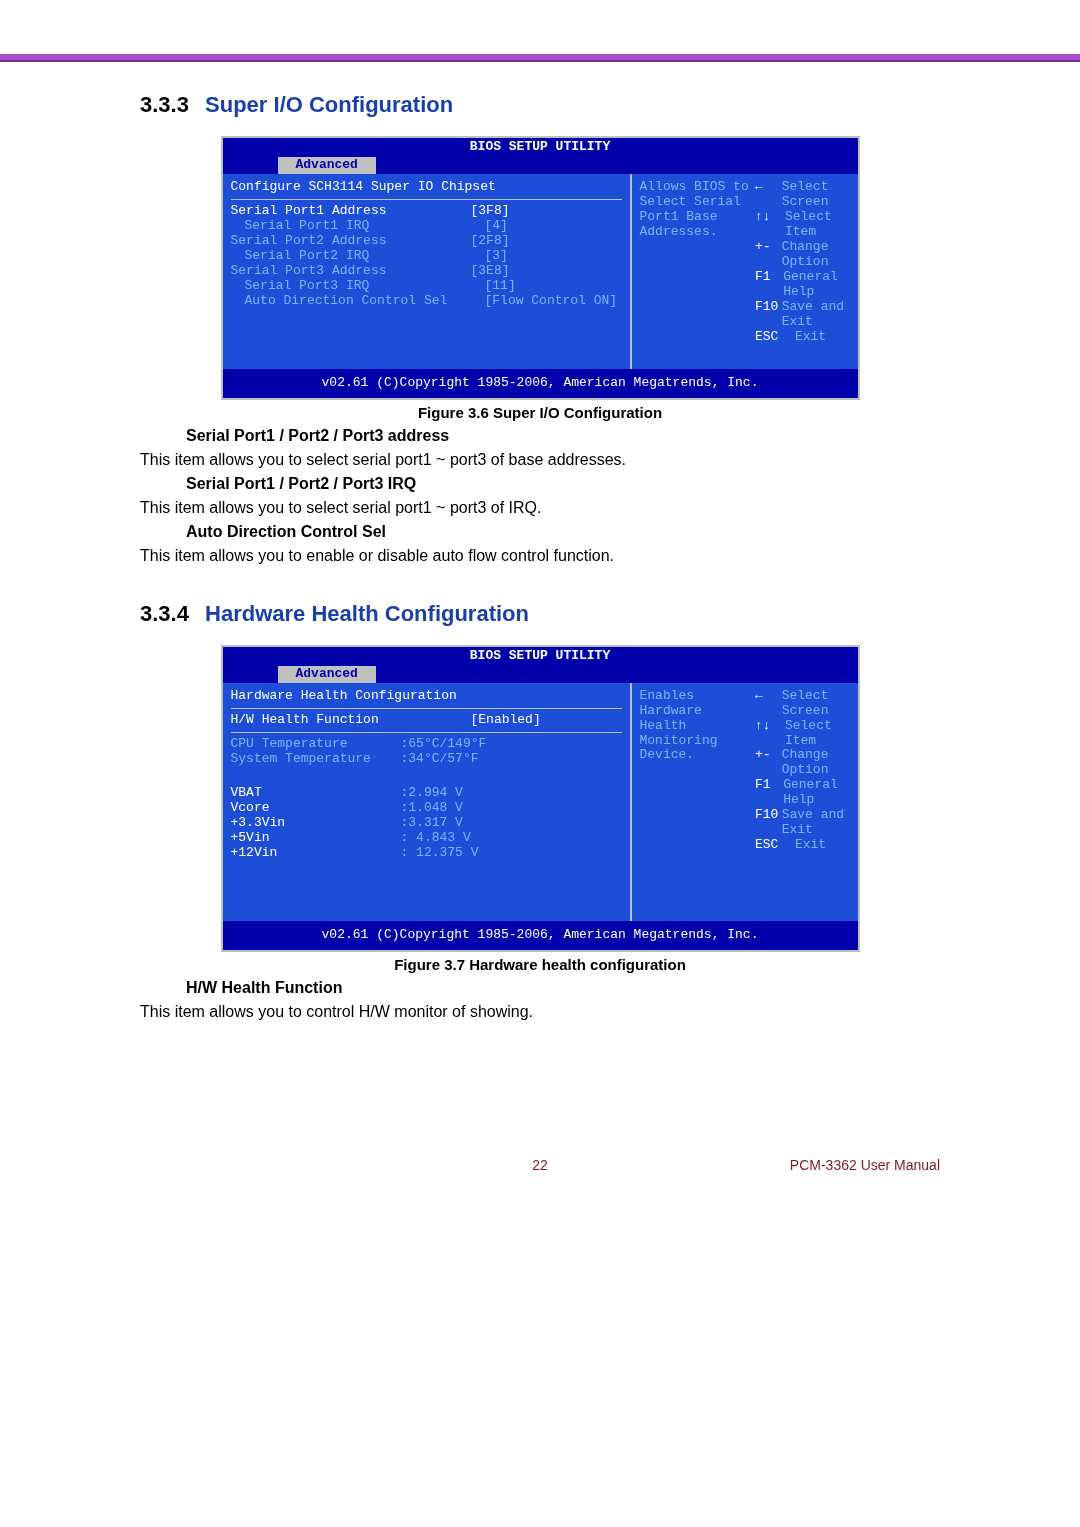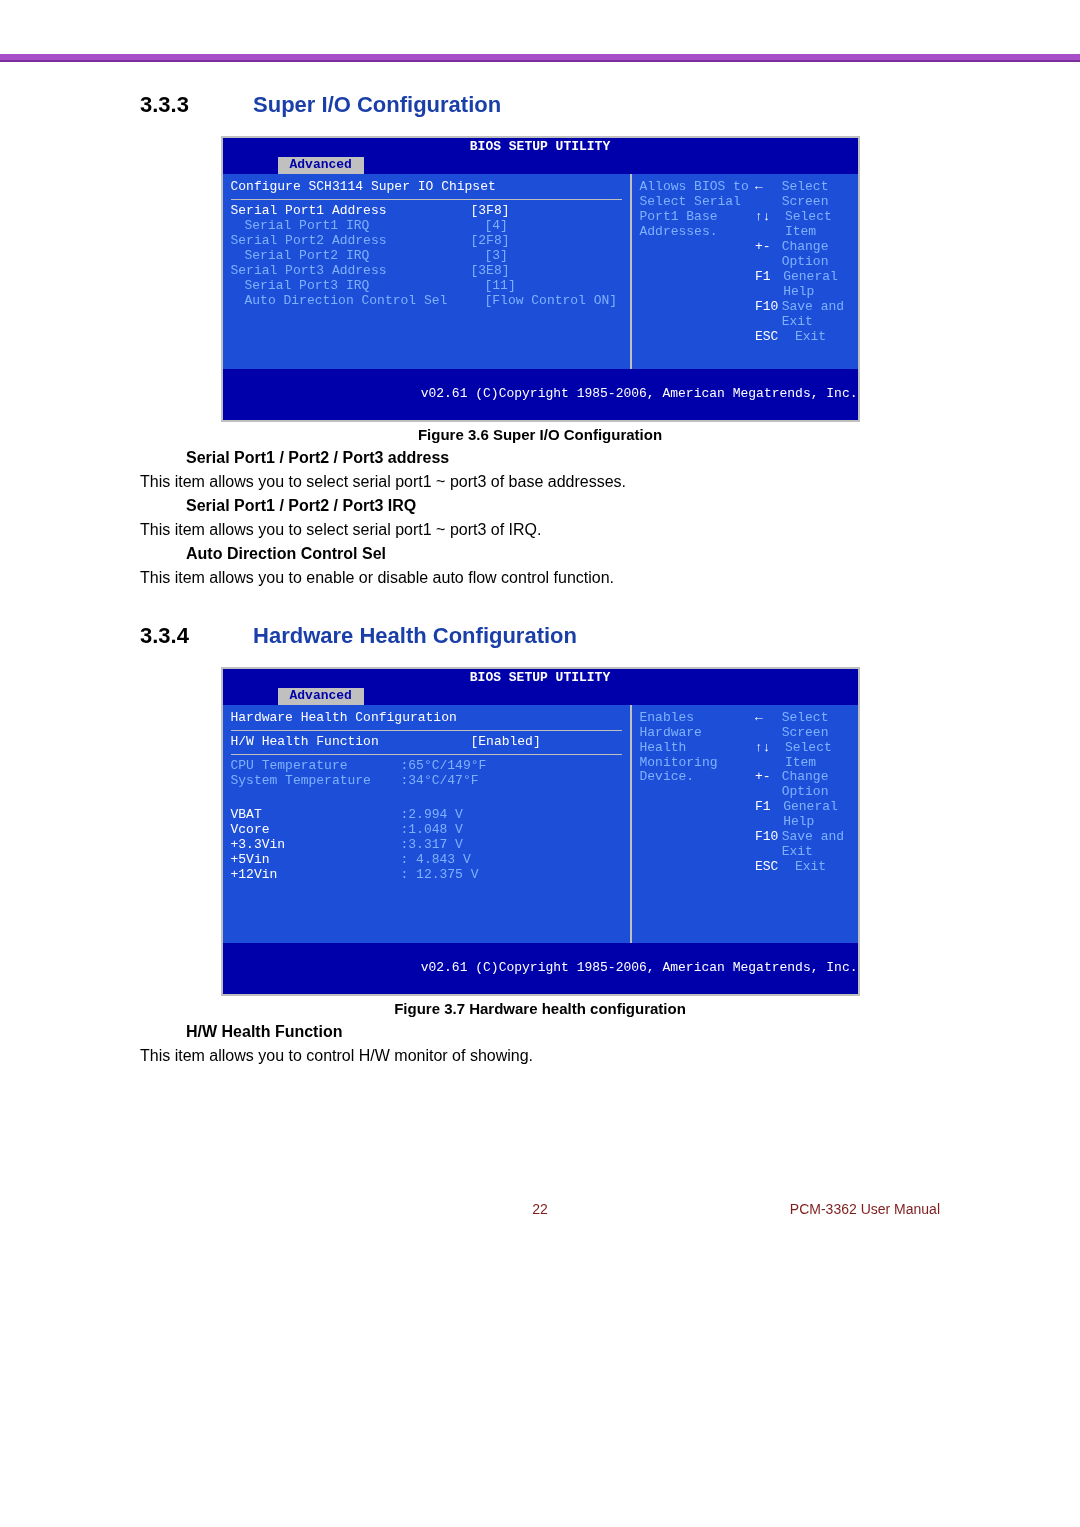--- a/index.html
+++ b/index.html
@@ -25,21 +25,20 @@
     font-family: Arial, Helvetica, sans-serif;
   }
   .section-title .num {
     color: #000;
     font-weight: 700;
     margin-right: 10px;
   }
   .section-title .title {
     color: #1a3fa8;
     font-weight: 700;
-    margin-left: 48px;
   }
   
   .bios {
     width: 635px;
     margin: 16px auto 4px auto;
     border: 2px solid #bfbfbf;
     font-family: "Courier New", monospace;
     font-size: 13px;
     line-height: 1.15;
   }
@@ -51,21 +50,21 @@
     padding: 2px 16px;
   }
   .bios-tabs {
     background: #0000aa;
     display: flex;
     gap: 0;
   }
   .bios-tab {
     background: #c0c0c0;
     color: #0000aa;
-    padding: 1px 12px;
+    padding: 1px 18px;
     font-weight: 700;
     margin-left: 55px;
   }
   .bios-body {
     display: flex;
     background: #1d4ed8;
   }
   .bios-left {
     flex: 1;
     padding: 6px 8px 60px 8px;
@@ -95,22 +94,22 @@
   .bios-row.selected .value { color: #fff; text-align: right; }
   .indent { padding-left: 14px; }
   .bios-help-top { color: #7fb1ff; }
   .bios-help-bottom { color: #7fb1ff; }
   .bios-help-row { display: flex; gap: 0; }
   .bios-help-row .key { color: #fff; width: 40px; }
   .bios-help-row .desc { color: #7fb1ff; }
   .bios-footer {
     background: #0000aa;
     color: #fff;
-    text-align: right;
-    padding: 18px 0;
+    text-align: center;
+    padding: 7px 0;
   }
   .figure-caption {
     text-align: center;
     font-weight: 700;
     margin: 4px 0 6px 0;
     font-size: 15px;
   }
   .body-text {
     margin: 6px 0;
     font-size: 16px;
@@ -240,21 +239,21 @@
           <div class="label">H/W Health Function</div>
           <div class="value">[Enabled]</div>
         </div>
         <div class="readings">
           <div class="bios-row">
               <div class="label">CPU Temperature</div>
               <div class="value">:65°C/149°F</div>
             </div>
           <div class="bios-row">
               <div class="label">System Temperature</div>
-              <div class="value">:34°C/47°F</div>
+              <div class="value">:34°C/57°F</div>
             </div>
         </div>
         <div style="height:20px"></div>
         <div class="readings">
           <div class="bios-row">
               <div class="label" style="color:#fff">VBAT</div>
               <div class="value">:2.994 V</div>
             </div>
           <div class="bios-row">
               <div class="label" style="color:#fff">Vcore</div>

